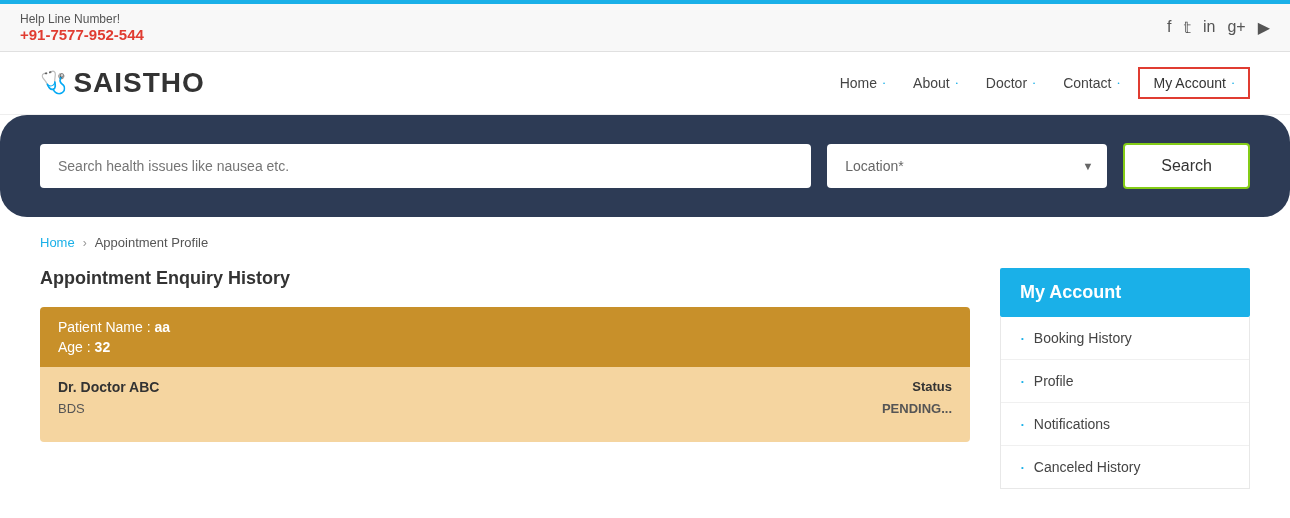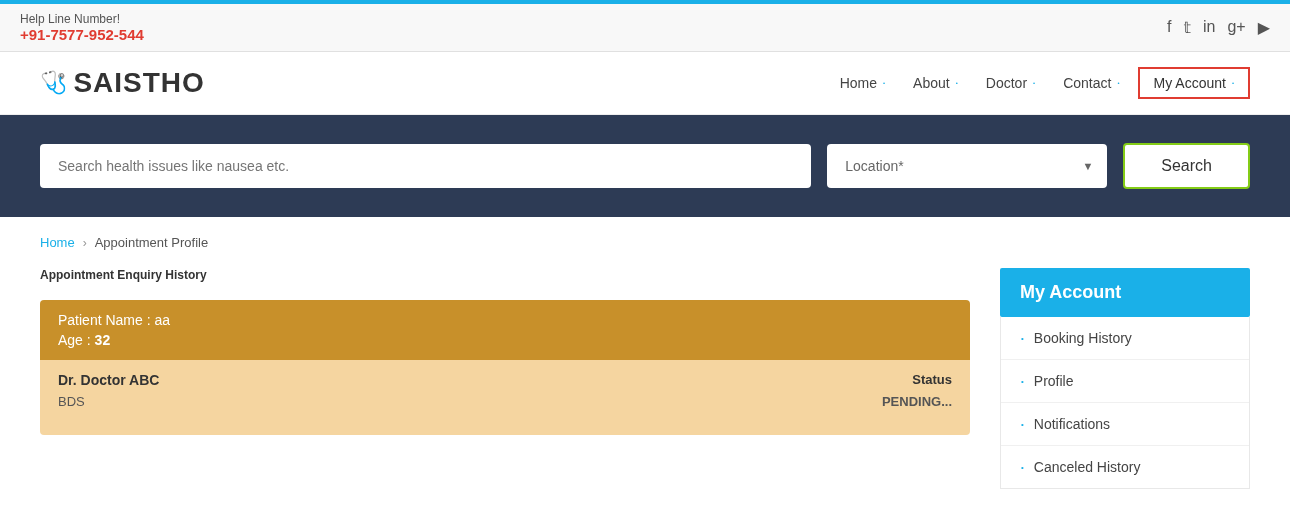--- a/index.html
+++ b/index.html
@@ -50,20 +50,21 @@
       color: #333;
     }
 
     
     .search-section {
       background: #2d3b55;
       padding: 28px 40px;
       display: flex;
       gap: 16px;
       align-items: center;
+      border-radius: 27px;
     }
     .search-input-box {
       flex: 1;
       background: #fff;
       border: none;
       border-radius: 4px;
       padding: 14px 18px;
       font-size: 14px;
       color: #999;
       outline: none;
@@ -118,35 +119,35 @@
     .breadcrumb-current { color: #555; }
 
     
     .main-content {
       padding: 10px 40px 30px 40px;
       display: flex;
       gap: 30px;
     }
     .content-left { flex: 1; }
     .section-title {
-      font-size: 12px;
+      font-size: 18px;
       font-weight: bold;
       color: #333;
       margin-bottom: 18px;
     }
 
     
     .patient-header {
       background: #c8902a;
       color: #fff;
       padding: 12px 18px;
       border-radius: 4px 4px 0 0;
     }
     .patient-name-line { font-size: 14px; margin-bottom: 4px; }
-    .patient-name-bold { font-weight: normal; }
+    .patient-name-bold { font-weight: bold; }
     .patient-age-line { font-size: 14px; }
     .patient-age-bold { font-weight: bold; }
 
     .patient-details {
       background: #f5d5a0;
       padding: 12px 18px 20px 18px;
       border-radius: 0 0 4px 4px;
     }
     .detail-row {
       display: flex;

